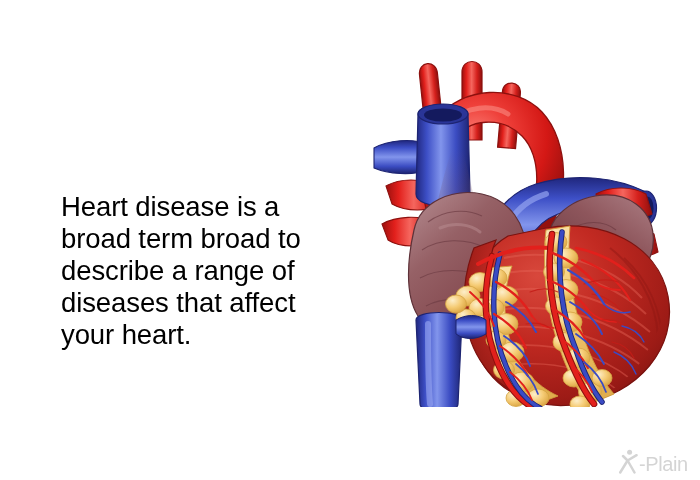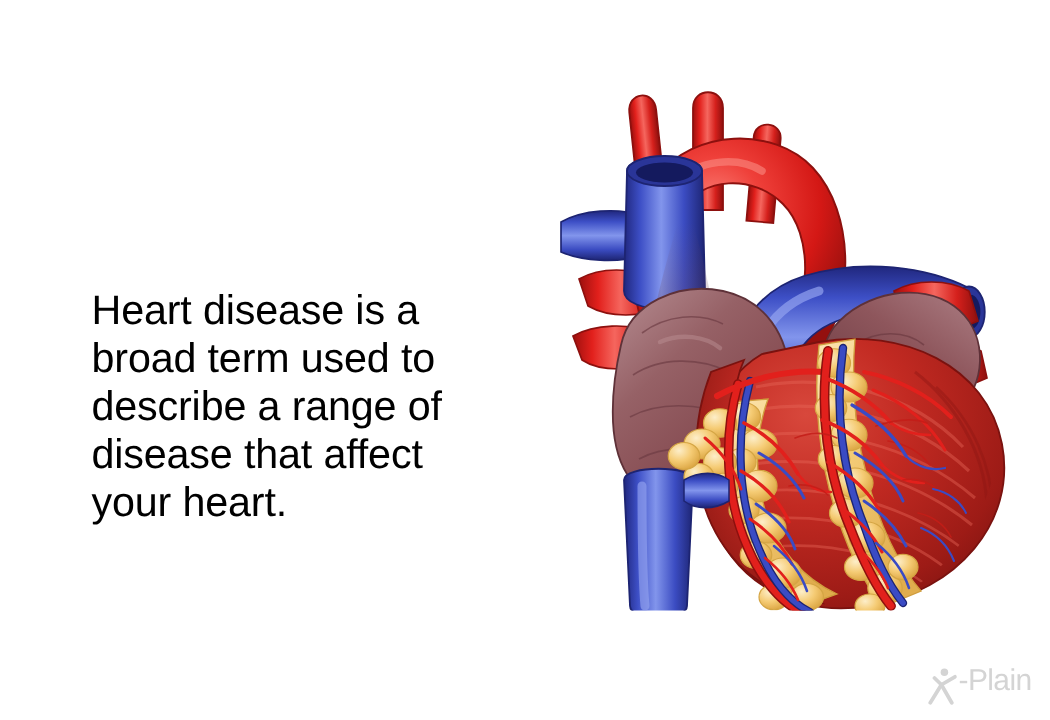--- a/index.html
+++ b/index.html
@@ -40,41 +40,41 @@
     width: 100%;
     height: 100%;
   }
   .brand-logo {
     position: absolute;
     left: 618px;
     top: 444px;
     width: 76px;
     height: 30px;
     display: flex;
-    align-items: flex-start;
+    align-items: flex-end;
   }
   .brand-mark {
     width: 22px;
     height: 26px;
     flex: 0 0 auto;
   }
   .brand-text {
     font-size: 20px;
     color: #d4d4d4;
     letter-spacing: -0.4px;
     line-height: 1;
     margin-left: -1px;
   }
 </style>
 </head>
 <body>
 
 <div class="slide">
 
-  <p class="caption">Heart disease is a broad term used to describe a range of disease that affect your heart.</p>
+  <p class="caption">Heart disease is a broad term broad to describe a range of diseases that affect your heart.</p>
 
   <div class="heart-figure">
     <svg viewBox="0 0 320 355" xmlns="http://www.w3.org/2000/svg">
       <defs>
         <linearGradient id="gRedTube" x1="0" y1="0" x2="1" y2="0">
           <stop offset="0%" stop-color="#9d100e"></stop>
           <stop offset="22%" stop-color="#e2201c"></stop>
           <stop offset="48%" stop-color="#f5665e"></stop>
           <stop offset="75%" stop-color="#d5201c"></stop>
           <stop offset="100%" stop-color="#8e100e"></stop>

